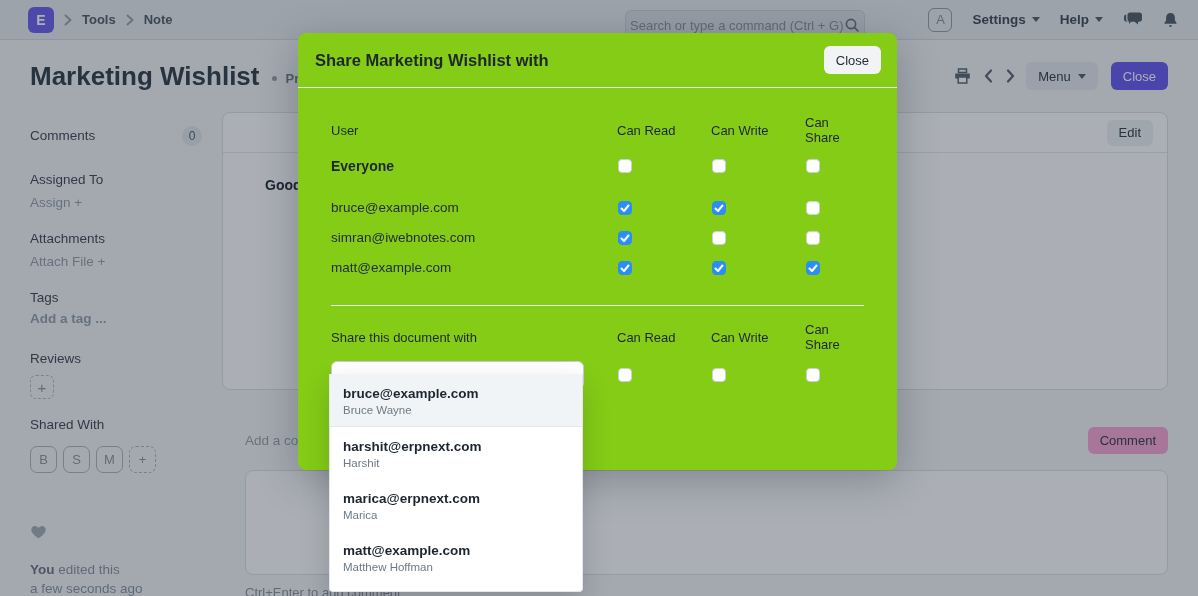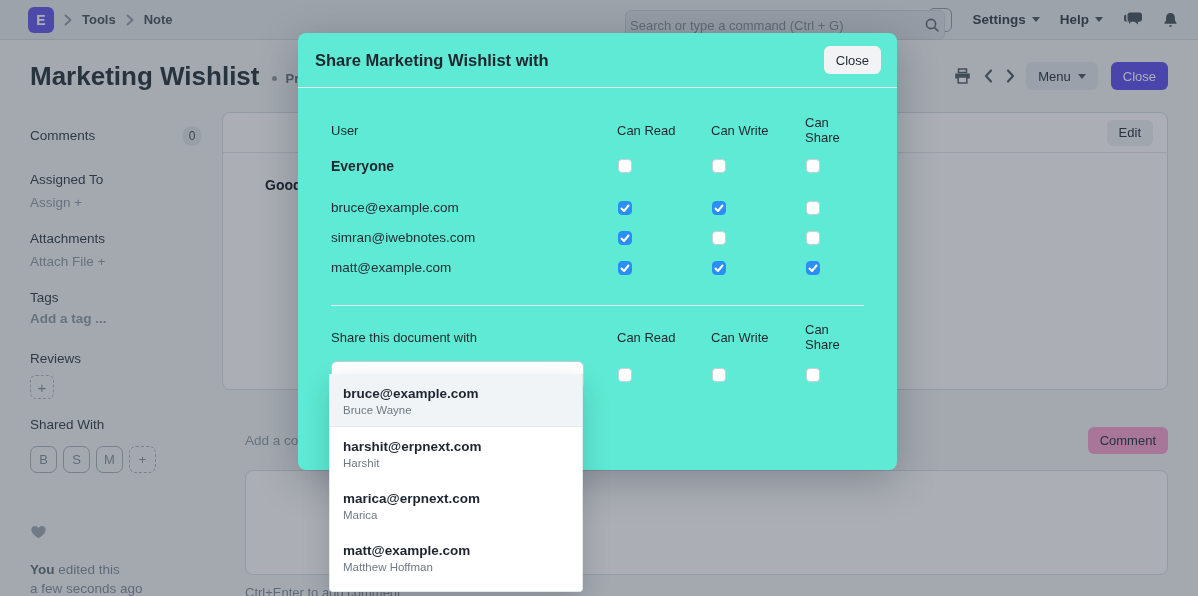--- a/index.html
+++ b/index.html
@@ -19,21 +19,21 @@
     display: flex; align-items: center; padding: 0 20px;
   }
   .logo {
     width: 26px; height: 26px; border-radius: 6px; background: #6f63ef;
     color: #fff; font-weight: 700; font-size: 14px;
     display: flex; align-items: center; justify-content: center; margin-left: 8px;
   }
   .crumb-chev { margin: 0 10px; display: flex; align-items: center; }
   .crumb { font-size: 13px; font-weight: 700; color: #566069; }
   .nav-search {
-    position: absolute; left: 625px; top: 10px; width: 320px; height: 30px;
+    position: absolute; left: 625px; top: 10px; width: 240px; height: 30px;
     background: #dde2e6; border: 1px solid #ccd3d9; border-radius: 6px;
     display: flex; align-items: center; padding: 0 4px;
   }
   .nav-search input {
     flex: 1; border: none; background: transparent; outline: none;
     font-size: 13px; color: #424c56; font-family: "Liberation Sans", sans-serif;
   }
   .nav-search input::placeholder { color: #8c97a1; }
   .nav-right { margin-left: auto; display: flex; align-items: center; gap: 20px; }
   .nav-avatar {
@@ -114,21 +114,21 @@
     background: #fff; border: 1px solid #dbe0e5; border-radius: 8px;
   }
   .comment-hint { position: absolute; left: 245px; top: 585px; font-size: 13px; color: #8b96a1; }
 
   
   .backdrop { position: absolute; inset: 0; background: rgba(15, 27, 42, 0.35); z-index: 5; }
 
   
   .modal {
     position: absolute; left: 298px; top: 33px; width: 599px; height: 437px;
-    background: #5eead4; border-radius: 8px; z-index: 10;
+    background: #84cc16; border-radius: 8px; z-index: 10;
     box-shadow: 0 10px 40px rgba(10, 20, 30, 0.25);
   }
   .modal-header { height: 55px; display: flex; align-items: center; padding: 0 16px 0 17px; border-bottom: 1px solid #e8ebee; }
   .modal-title { font-size: 16.5px; font-weight: 700; color: #1f272e; }
   .btn-close { margin-left: auto; background: #f1f3f5; color: #242d36; }
   .modal-body { padding: 0 33px; }
   .perm-row { display: grid; grid-template-columns: 286px 94px 94px 1fr; align-items: center; }
   .tbl-head { margin-top: 27px; font-size: 13px; font-weight: 500; color: #1f272e; }
   .row-everyone { margin-top: 13px; font-size: 14px; font-weight: 700; color: #1f272e; }
   .row-user { font-size: 13.5px; color: #242e38; }

